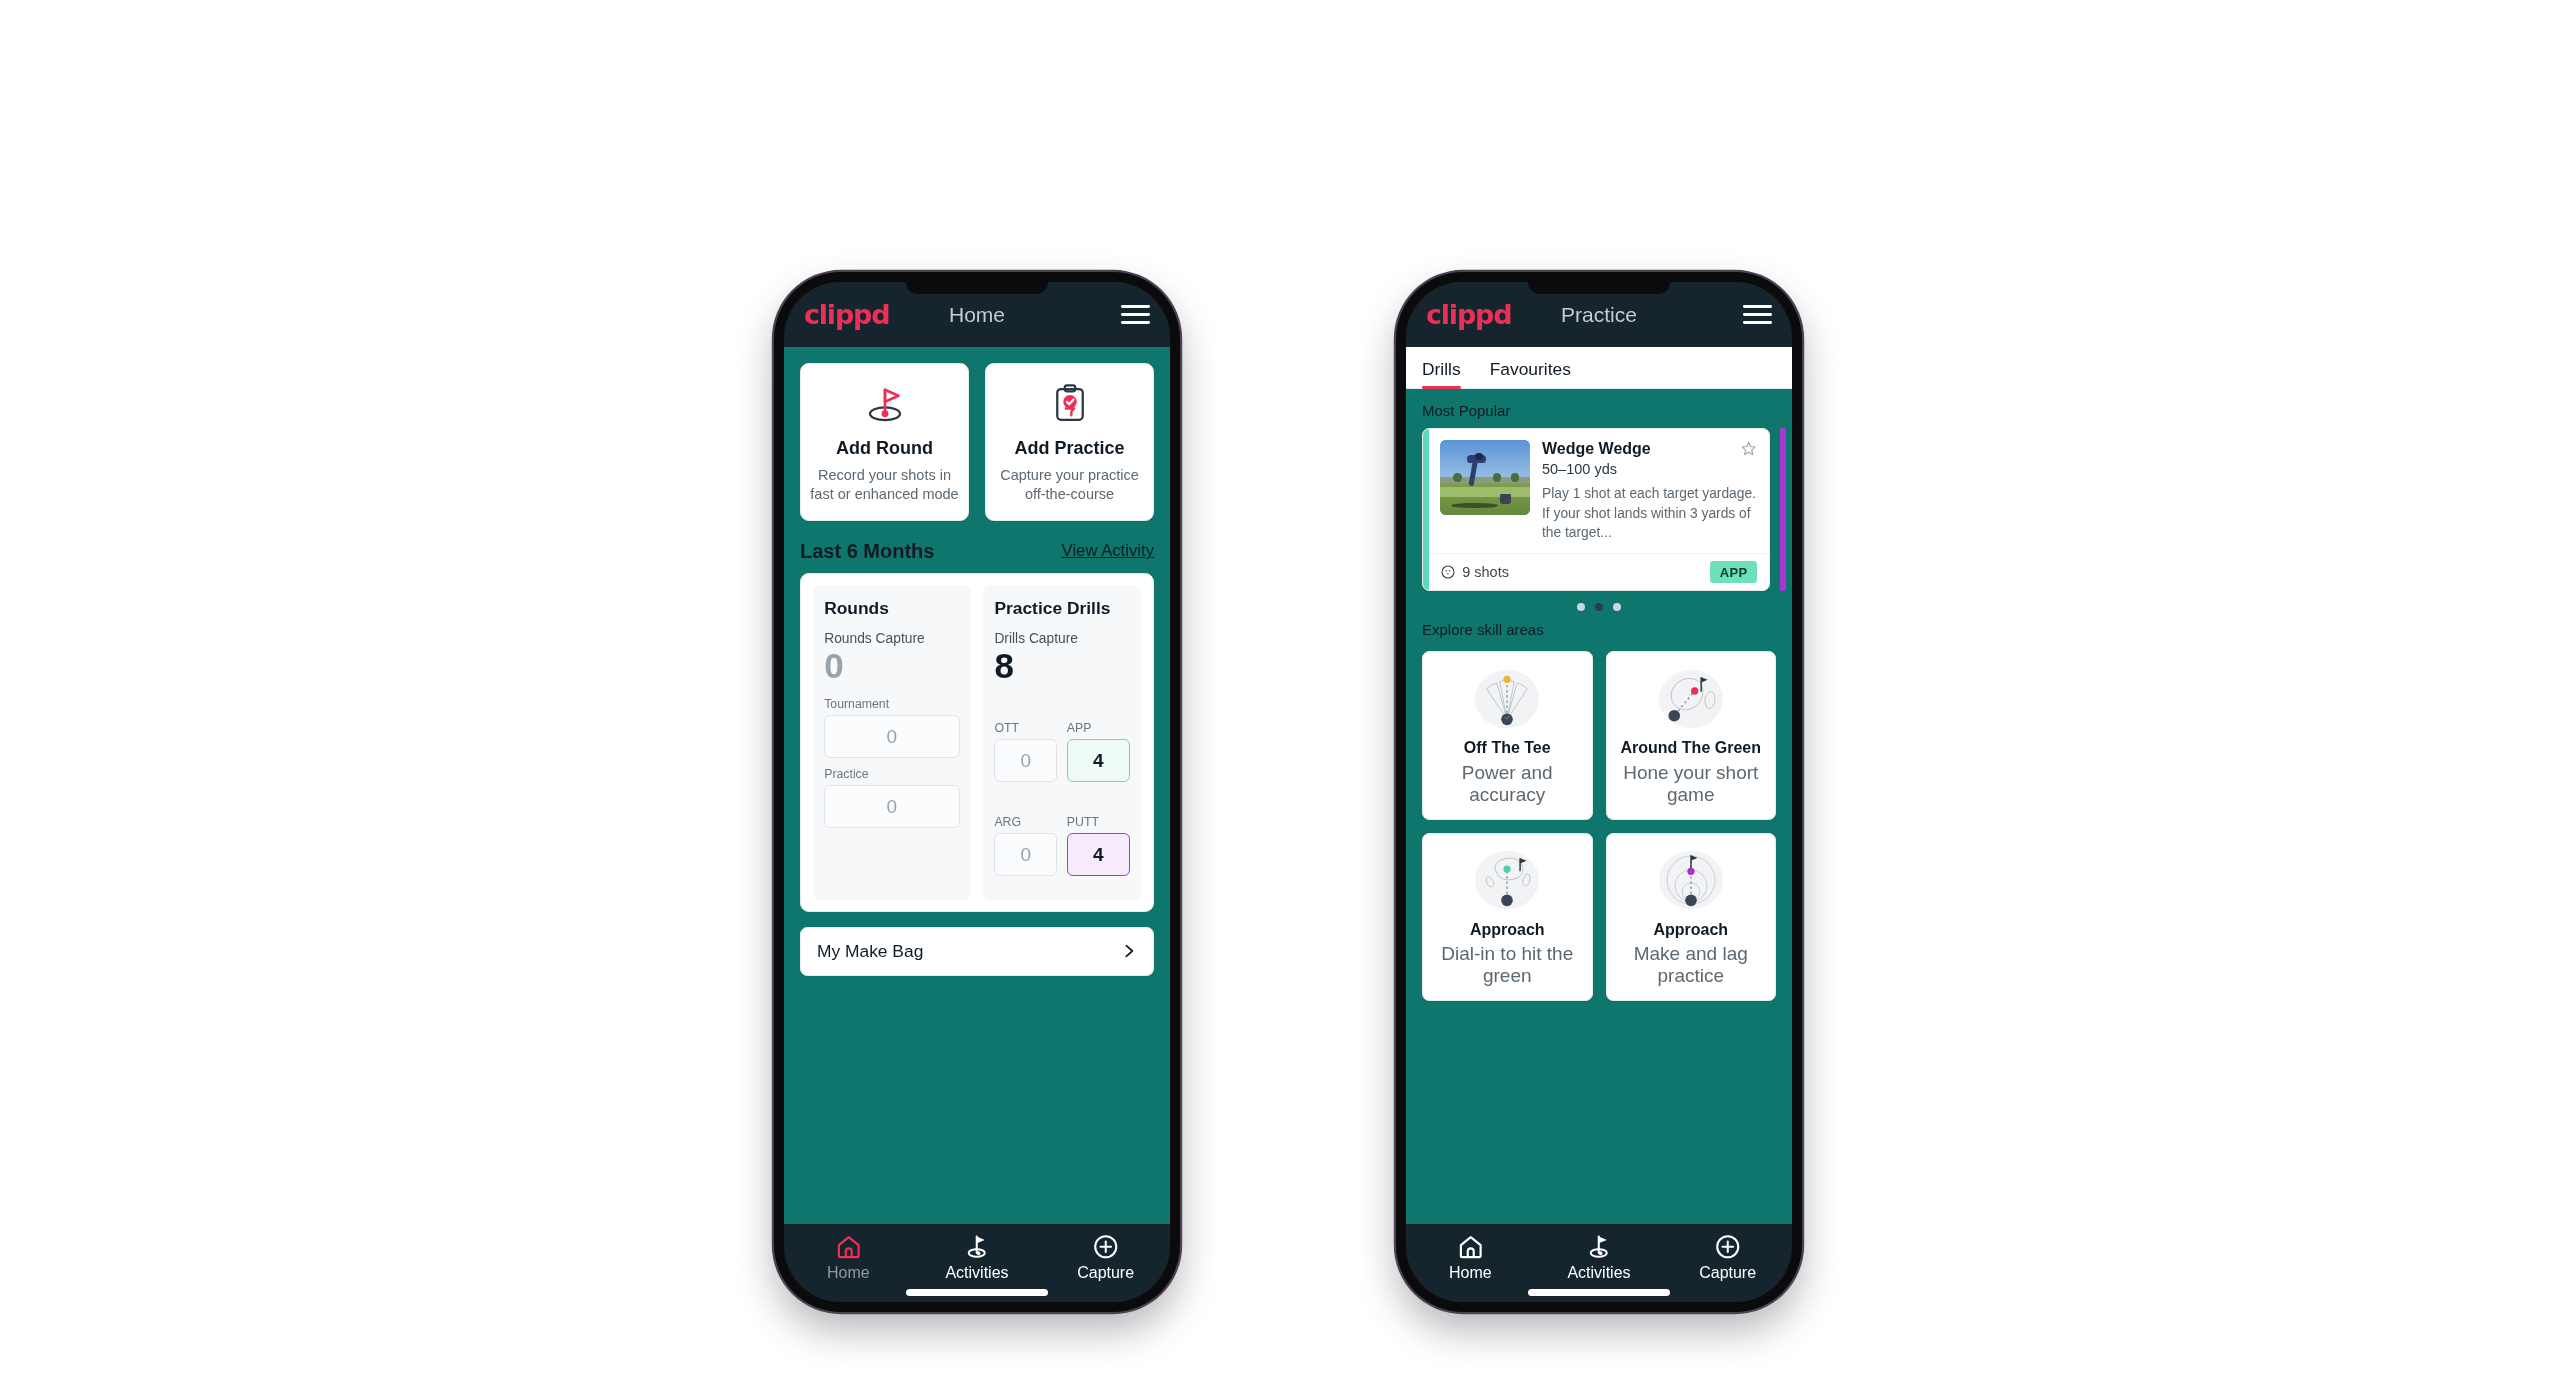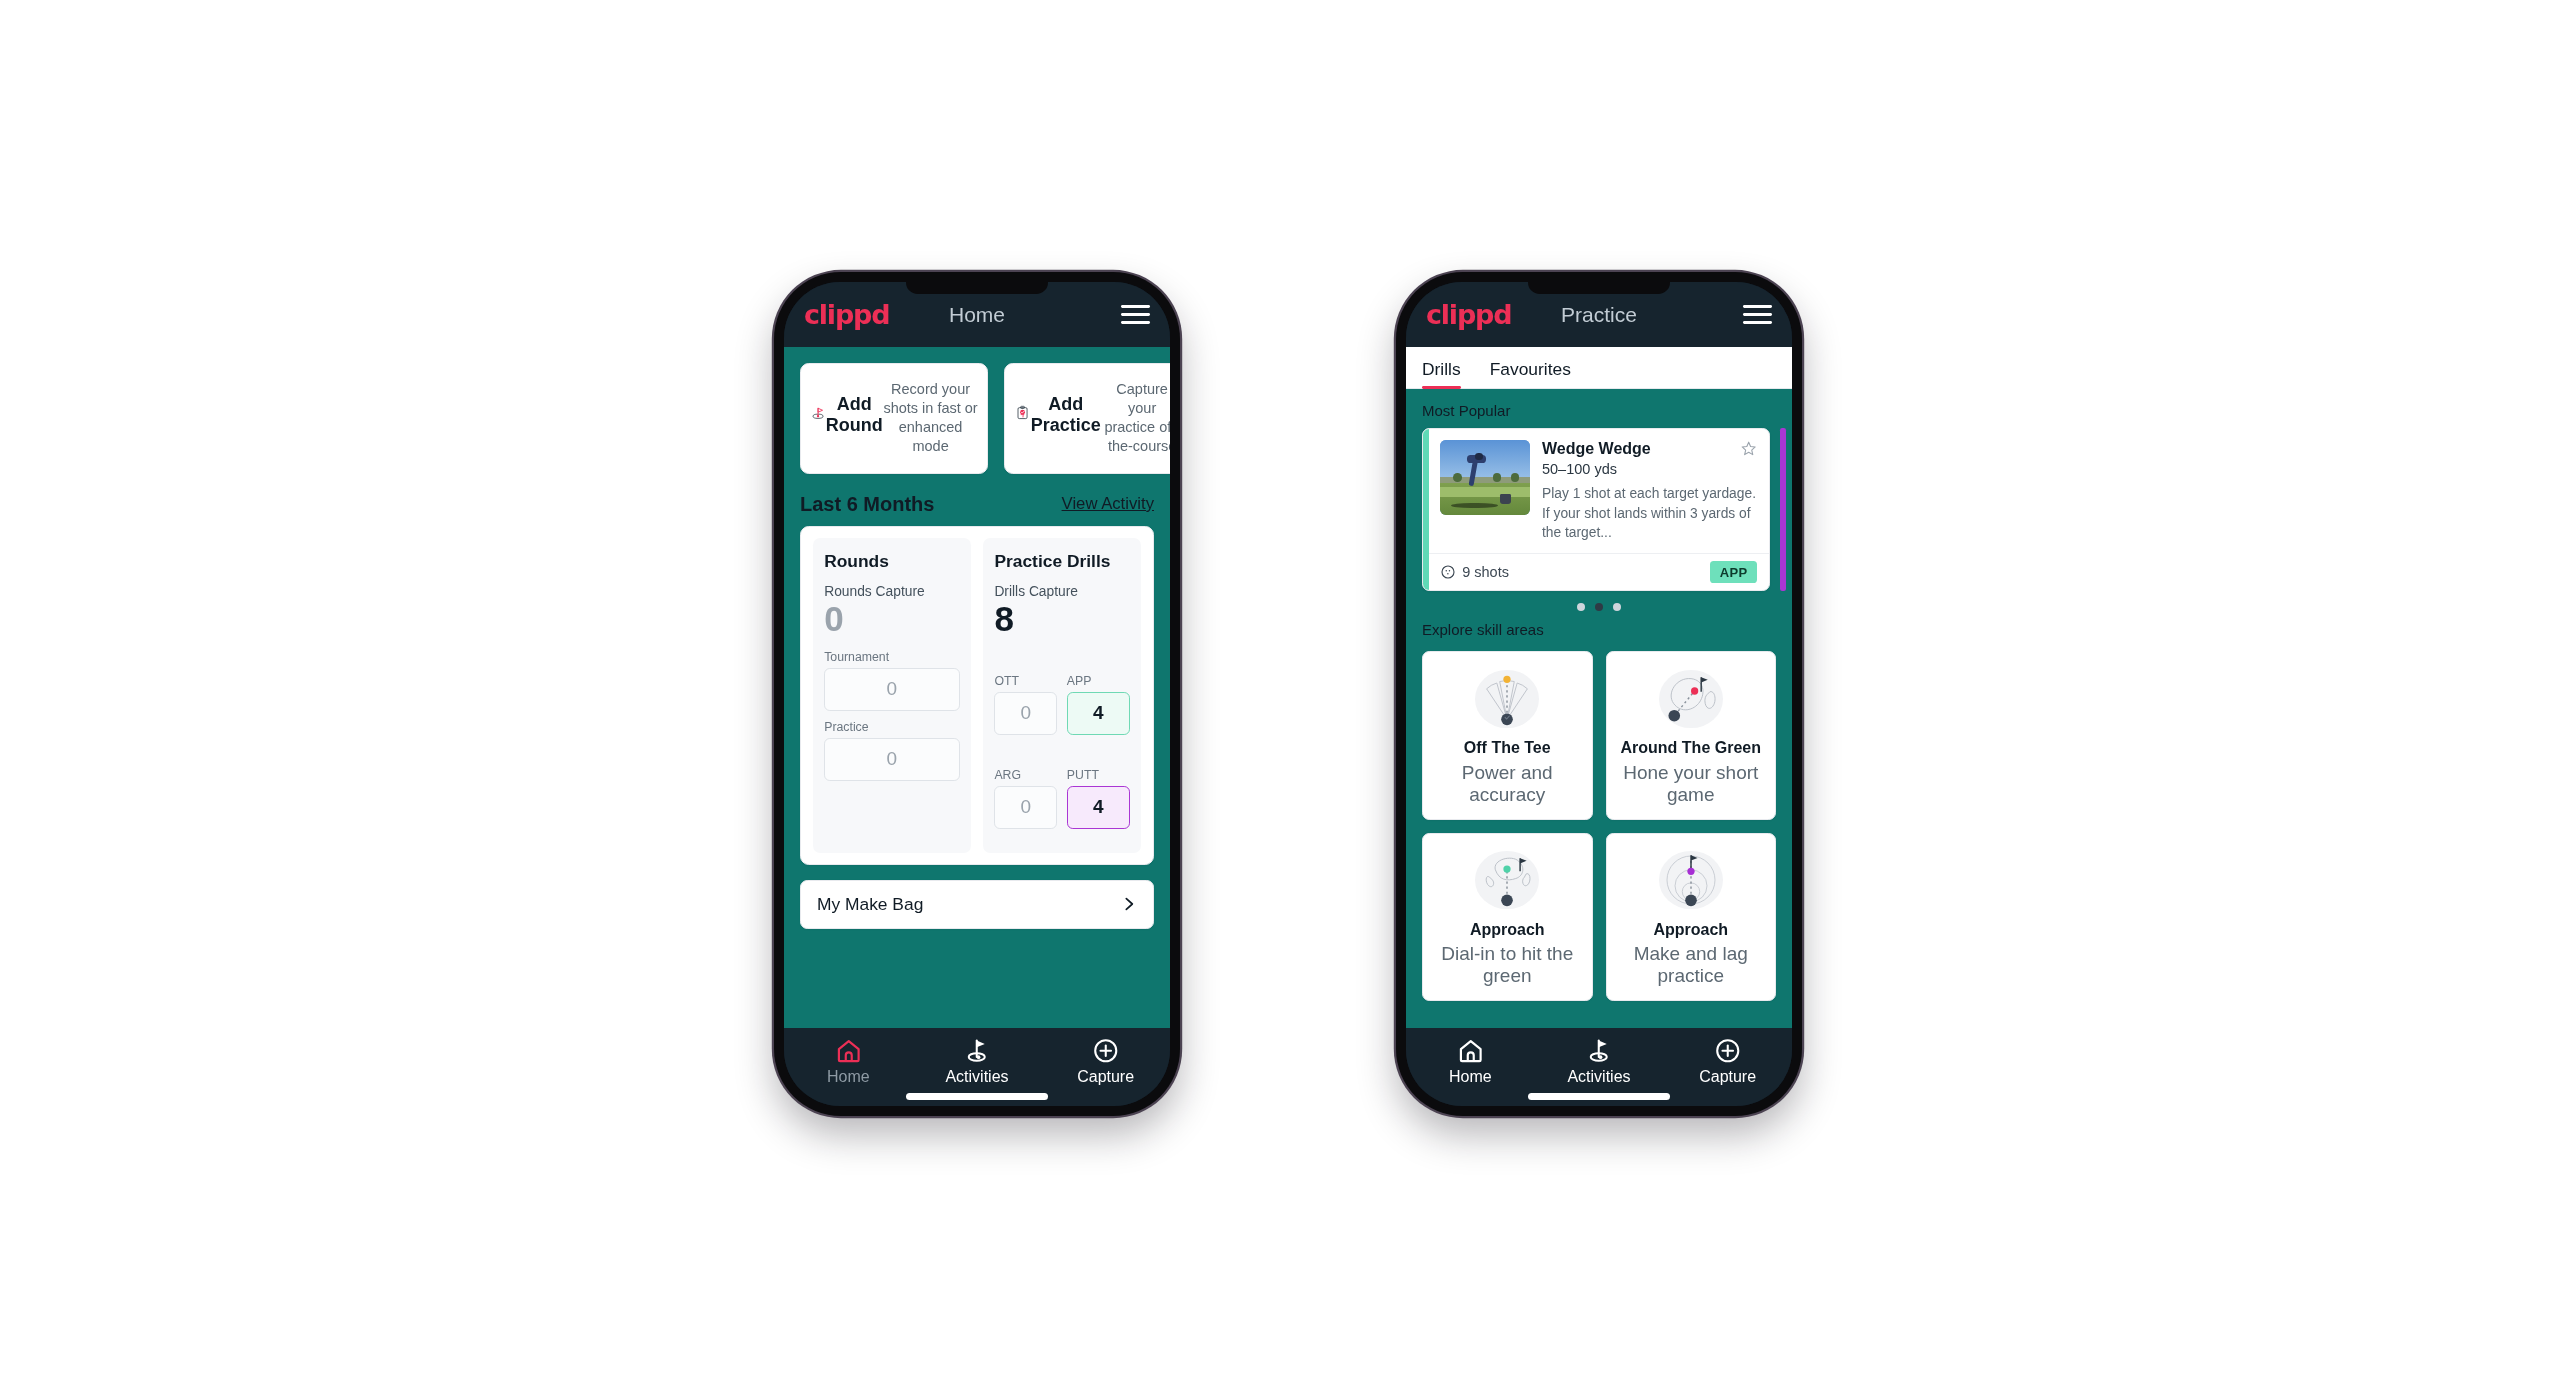--- a/index.html
+++ b/index.html
@@ -8,21 +8,21 @@
     background:#ffffff;
     font-family:"Liberation Sans", sans-serif;
     overflow:hidden;
     position:relative;
   }
   .stage{position:absolute;left:0;top:0;width:2576px;height:1386px;}
 
   
   .phone{
     position:absolute;
-    width:406px;height:844px;
+    width:406px;height:1040px;
     border-radius:67px;
     background:#0b0b0d;
     box-shadow:0 0 0 2.2px #4c4352, 0 19px 38px rgba(20,16,28,.30);
     padding:10px;
     box-sizing:border-box;
   }
   .phone-inner{
     position:relative;
     width:100%;height:100%;
     border-radius:56px;
@@ -64,21 +64,21 @@
   .navicon{width:27.5px;height:27.5px;display:block;}
   .homebar{
     position:absolute;left:50%;transform:translateX(-50%);bottom:6.5px;
     width:142px;height:6.5px;border-radius:3.6px;background:#ffffff;
   }
   .quick-row{display:flex;gap:16px;padding:16px 16px 0 16px;box-sizing:border-box;}
   .quick-card{
     flex:1 1 0;background:#ffffff;border:0.7px solid #e8eaee;border-radius:8.7px;
     padding:16px 8.7px 16px;box-sizing:border-box;text-align:center;
     box-shadow:0 0.7px 1.4px rgba(16,24,40,.05);
-    display:flex;flex-direction:row;align-items:center;
+    display:flex;flex-direction:column;align-items:center;
   }
   .quick-icon{width:48px;height:48px;margin-bottom:10px;}
   .quick-title{font-size:18px;font-weight:700;color:#101b25;margin-bottom:6.5px;}
   .quick-sub{font-size:14.5px;color:#5c6872;line-height:1.32;}
 
   .sec-head{
     display:flex;align-items:center;justify-content:space-between;
     padding:19px 16px 10px 16px;box-sizing:border-box;
   }
   .sec-title{font-size:20px;font-weight:700;color:#101b25;}

